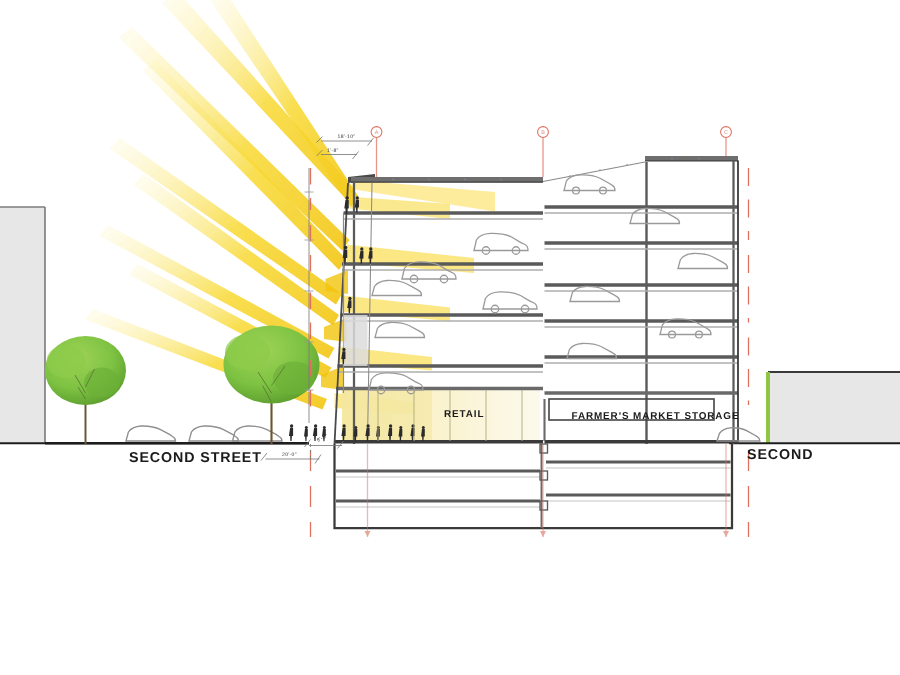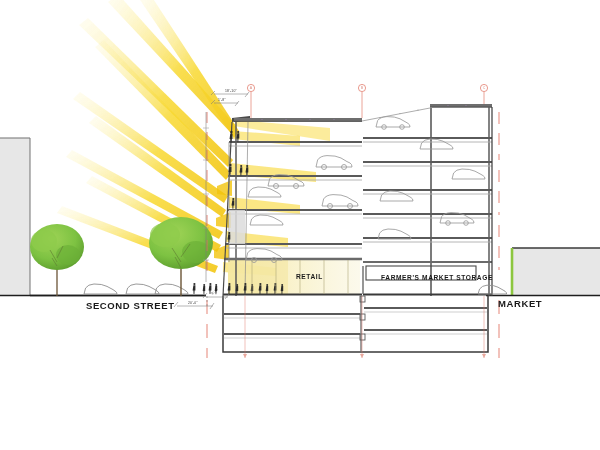--- a/index.html
+++ b/index.html
@@ -390,21 +390,21 @@
   </g>
 
   <g fill="none" stroke="#4a4a4a" stroke-width="1.1">
     <rect x="366" y="266" width="110" height="14"></rect>
     <path d="M363,266 L363,294" stroke="#6a6a6a" stroke-width="1.4"></path>
   </g>
 
 </svg>
 
 <div class="lbl lbl-street" style="left:86px;top:300px;">SECOND STREET</div>
-<div class="lbl lbl-alley" style="left:498px;top:298px;">MARKET</div>
+<div class="lbl lbl-alley" style="left:498px;top:298px;">SECOND</div>
 <div class="lbl lbl-prog" style="left:296px;top:273px;">RETAIL</div>
 <div class="lbl lbl-prog" style="left:381px;top:274px;">FARMER'S MARKET STORAGE</div>
 
 <div class="dimtxt" style="left:225px;top:89px;">18'-10"</div>
 <div class="dimtxt" style="left:218px;top:98px;">1'-8"</div>
 <div class="dimtxt" style="left:188px;top:301px;">20'-0"</div>
 <div class="dimtxt" style="left:211px;top:290px;transform:rotate(-28deg);">8'-0"</div>
 
 </div>
 

